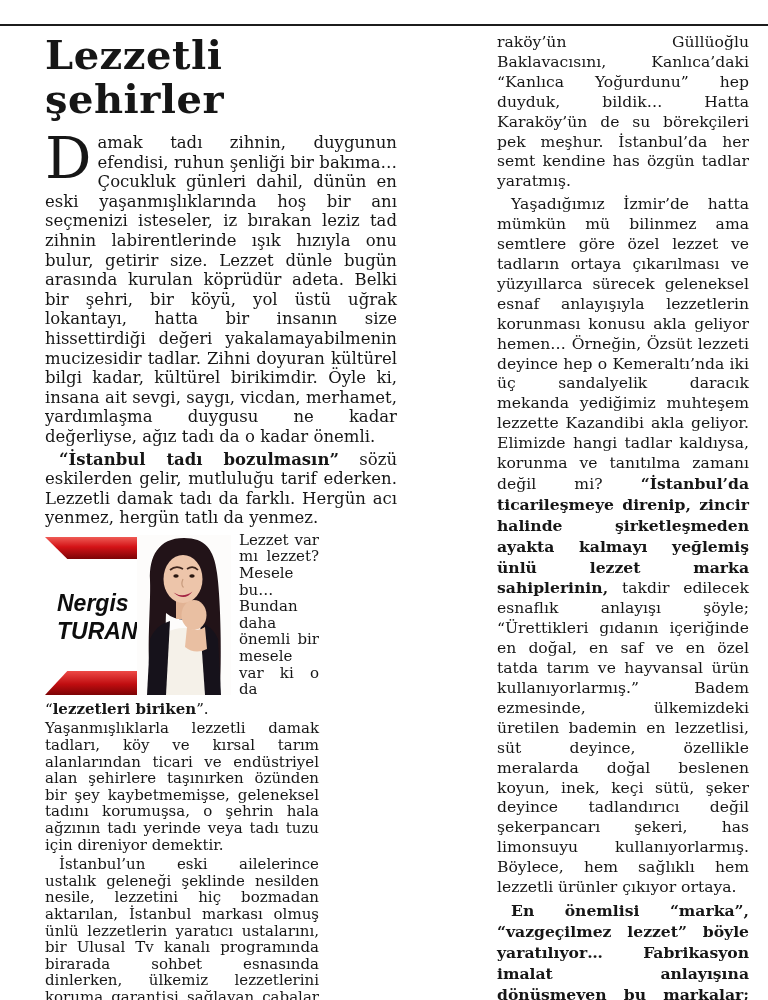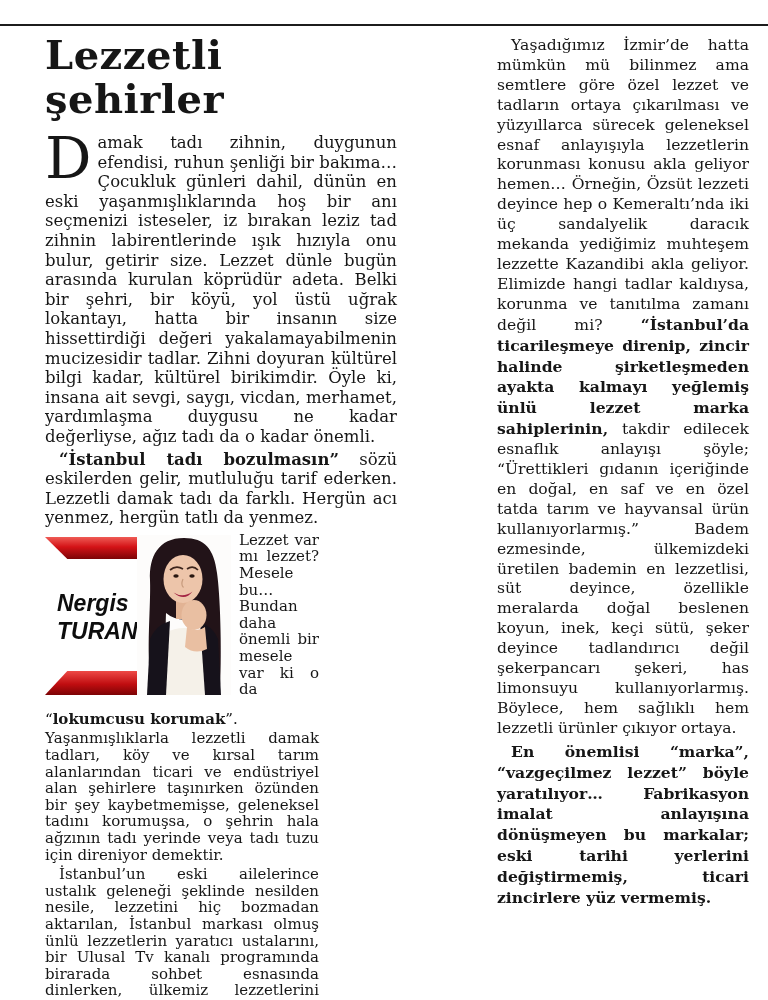--- a/index.html
+++ b/index.html
@@ -16,21 +16,21 @@
   p{margin:0;}
   .pspace{margin-top:3px;}
   .indent{text-indent:14px;}
   .dropcap{float:left;font-size:58px;line-height:46px;padding:2px 6px 0 0;}
   b{font-weight:bold;}
   .hl{
     background:#f1b40a;border-radius:9px;padding:0 3px;
     box-decoration-break:clone;-webkit-box-decoration-break:clone;
   }
   
-  .author-box{float:left;width:186px;height:160px;position:relative;margin:3px 8px 16px 0;}
+  .author-box{float:left;width:186px;height:160px;position:relative;margin:3px 8px 6px 0;}
   .ribbon-top{position:absolute;top:2px;left:0;width:100%;height:22px;
     background:linear-gradient(180deg,#ef5b55 0%,#d41317 45%,#7c0406 100%);
     clip-path:polygon(0 0,100% 0,100% 100%,12% 100%);}
   .ribbon-bottom{position:absolute;bottom:0;left:0;width:100%;height:24px;
     background:linear-gradient(180deg,#ee4a46 0%,#c00d10 55%,#7c0305 100%);
     clip-path:polygon(12% 0,100% 0,100% 100%,0 100%);}
   .author-name{position:absolute;left:12px;top:54px;
     font-family:"Liberation Sans",sans-serif;font-style:italic;font-weight:bold;
     font-size:23px;line-height:28px;color:#0d0d0d;}
   .photo{position:absolute;right:0;top:0;width:94px;height:160px;background:#fff;}
@@ -75,23 +75,24 @@
           <path d="M50 34 q6 -4 11 1" stroke="#3c241c" stroke-width="1.7" fill="none"></path>
           <ellipse cx="39" cy="41" rx="2.7" ry="1.8" fill="#281711"></ellipse>
           <ellipse cx="55" cy="41" rx="2.7" ry="1.8" fill="#281711"></ellipse>
           <path d="M46 44 q-2.5 6 0.5 8.5" stroke="#c69a7c" stroke-width="1.2" fill="none"></path>
           <path d="M36.5 57.5 Q46 63.5 55.5 56.5 Q47.5 67 36.5 57.5 Z" fill="#a32343"></path>
           <ellipse cx="57" cy="80" rx="12.5" ry="15" fill="#e9bfa2"></ellipse>
           <path d="M50 92 Q60 98 68 92 L70 114 Q58 120 48 112 Z" fill="#e9bfa2"></path>
         </svg>
       </div>
     </div>
-    <p class="wrap-para"><span>Lezzet var mı lezzet? Mesele bu… Bundan daha önemli bir mesele var ki o da “</span><b>lokumcusu korumak</b><span>”.</span></p>
+    <p class="wrap-para"><span>Lezzet var mı lezzet? Mesele bu… Bundan daha önemli bir mesele var ki o da “</span><b>lezzetleri biriken</b><span>”.</span></p>
     <p class="clear pspace">Yaşanmışlıklarla lezzetli damak tadları, köy ve kırsal tarım alanlarından ticari ve endüstriyel alan şehirlere taşınırken özünden bir şey kaybetmemişse, geleneksel tadını korumuşsa, o şehrin hala ağzının tadı yerinde veya tadı tuzu için direniyor demektir.</p>
     <p class="indent pspace"><span>İstanbul’un eski ailelerince ustalık geleneği şeklinde nesilden nesile, lezzetini hiç bozmadan aktarılan, İstanbul markası olmuş ünlü lezzetlerin yaratıcı ustalarını, bir Ulusal Tv kanalı programında birarada sohbet esnasında dinlerken, ülkemiz lezzetlerini koruma garantisi sağlayan çabalar bir kez daha önemini gösterdi. Örneğin; tarihi 1870’lere uzanan bir Vefa Bozacısı’nı, </span><span class="hl">200 yıl öncesinden gelen akide şekeri ve lokumcusu “Şekerci Hacı Bekir’i”</span></p>
 
   </div>
 </div>
 
 <div class="col-right">
+  <p>raköy’ün Güllüoğlu Baklavacısını, Kanlıca’daki “Kanlıca Yoğurdunu” hep duyduk, bildik… Hatta Karaköy’ün de su börekçileri pek meşhur. İstanbul’da her semt kendine has özgün tadlar yaratmış.</p>
   <p class="indent pspace"><span>Yaşadığımız İzmir’de hatta mümkün mü bilinmez ama semtlere göre özel lezzet ve tadların ortaya çıkarılması ve yüzyıllarca sürecek geleneksel esnaf anlayışıyla lezzetlerin korunması konusu akla geliyor hemen… Örneğin, Özsüt lezzeti deyince hep o Kemeraltı’nda iki üç sandalyelik daracık mekanda yediğimiz muhteşem lezzette Kazandibi akla geliyor. Elimizde hangi tadlar kaldıysa, korunma ve tanıtılma zamanı değil mi? </span><b>“İstanbul’da ticarileşmeye direnip, zincir halinde şirketleşmeden ayakta kalmayı yeğlemiş ünlü lezzet marka sahiplerinin,</b><span> takdir edilecek esnaflık anlayışı şöyle; “Ürettikleri gıdanın içeriğinde en doğal, en saf ve en özel tatda tarım ve hayvansal ürün kullanıyorlarmış.” Badem ezmesinde, ülkemizdeki üretilen bademin en lezzetlisi, süt deyince, özellikle meralarda doğal beslenen koyun, inek, keçi sütü, şeker deyince tadlandırıcı değil şekerpancarı şekeri, has limonsuyu kullanıyorlarmış. Böylece, hem sağlıklı hem lezzetli ürünler çıkıyor ortaya.</span></p>
   <p class="indent pspace"><b>En önemlisi “marka”, “vazgeçilmez lezzet” böyle yaratılıyor… Fabrikasyon imalat anlayışına dönüşmeyen bu markalar; eski tarihi yerlerini değiştirmemiş, ticari zincirlere yüz vermemiş.</b></p>
 </div>
 
 </body></html>

